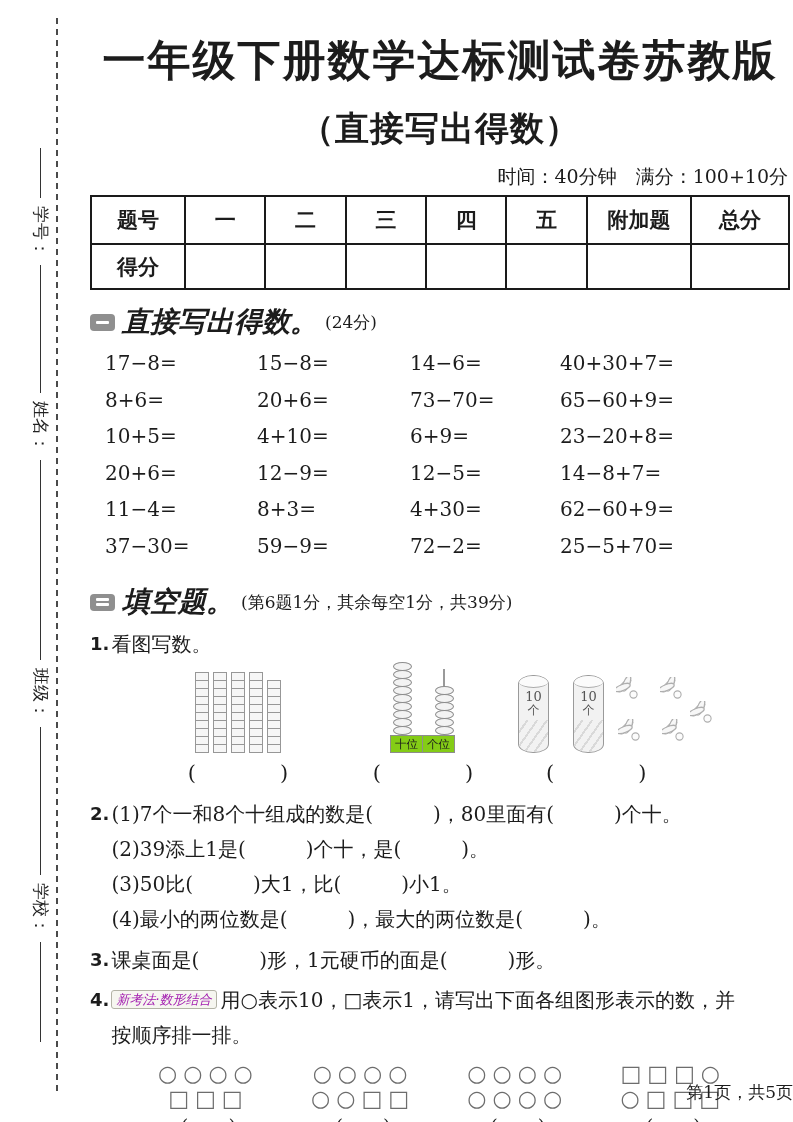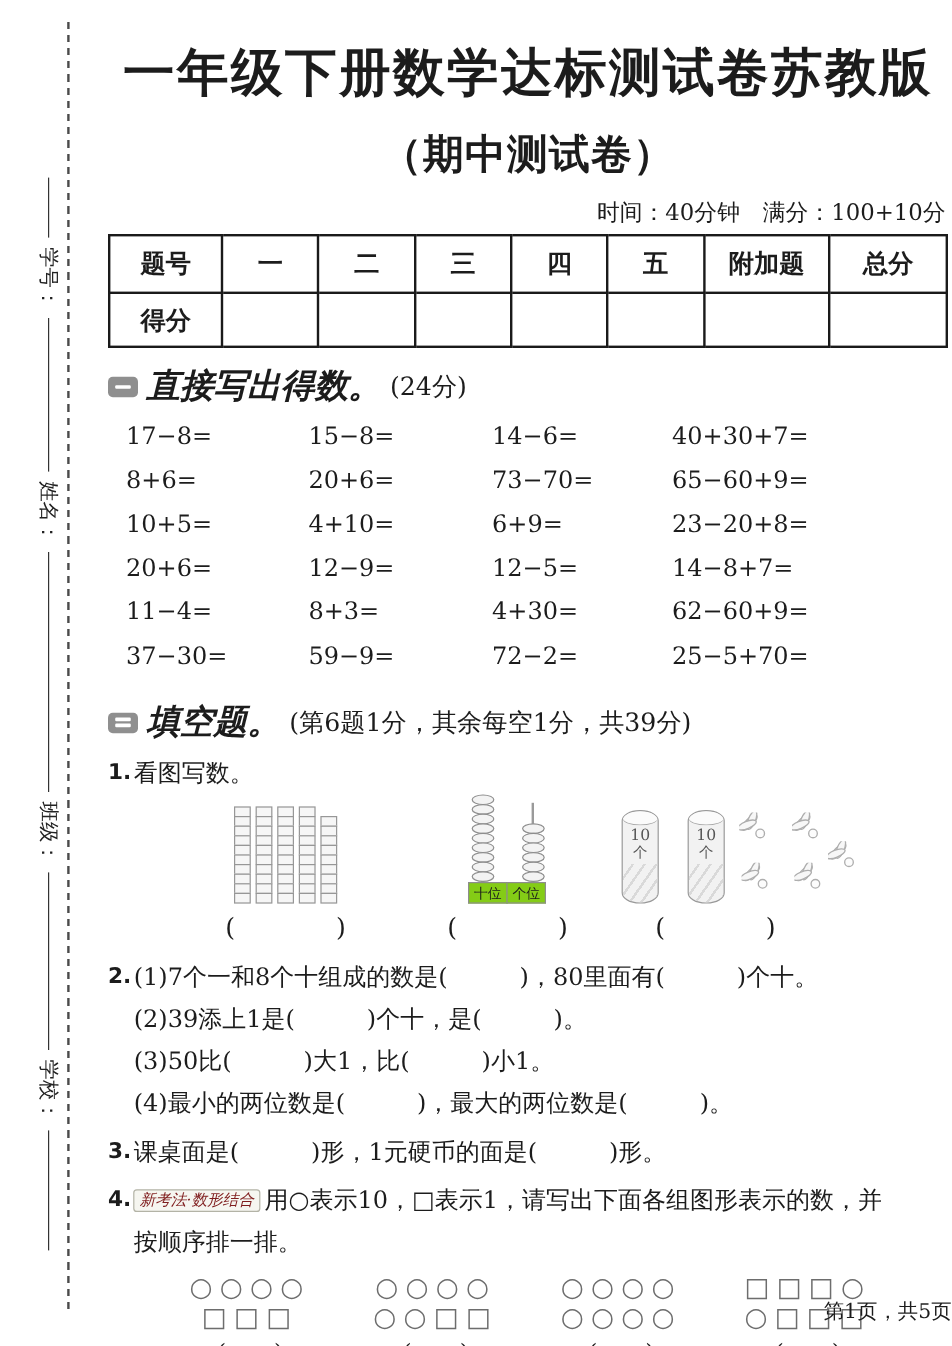--- a/index.html
+++ b/index.html
@@ -26,21 +26,21 @@
   table.score td{border:2px solid #1a1a1a;text-align:center;font-size:21px;font-weight:700;}
   table.score tr.r1 td{height:44px;}
   table.score tr.r2 td{height:41px;}
 
   
   .sec-header{margin-top:13px;display:flex;align-items:center;gap:7px;}
   .sec-icon{width:25px;height:17px;background:#8f8f8f;border-radius:4px;flex:0 0 auto;
     display:inline-flex;flex-direction:column;justify-content:center;align-items:center;gap:2px;}
   .sec-icon i{display:block;width:13px;height:3px;background:#fff;border-radius:1px;}
   .sec-title{font-size:28px;font-weight:700;font-style:italic;}
-  .sec-note{font-size:21px;}
+  .sec-note{font-size:17px;}
 
   
   .problems{margin-top:10px;padding-left:15px;display:grid;
     grid-template-columns:152px 153px 150px 190px;grid-auto-rows:36.5px;font-size:20px;}
   .pcell{white-space:nowrap;}
 
   
   .q-line{display:flex;margin-top:6px;font-size:20px;line-height:34px;}
   .qnum{font-weight:700;font-family:"DejaVu Sans","Liberation Sans",sans-serif;
     font-size:18px;margin-right:2px;}
@@ -75,21 +75,21 @@
     background:repeating-linear-gradient(125deg,transparent 0 6px,#d9d9d9 6px 8px);}
   .tube .t10{font-size:13px;line-height:14px;color:#555;}
   .tube .tge{font-size:12px;line-height:13px;color:#555;}
   .tubes{display:flex;gap:24px;}
   .shuttles{position:relative;width:105px;height:74px;}
   .shuttle{position:absolute;width:25px;height:25px;}
   .tube-blank{align-self:flex-start;margin-left:28px;}
 
   
   .badge{display:inline-block;border:1px solid #b3b3a6;border-radius:3px;background:#f6f6f0;
-    font-size:13px;font-style:italic;color:#7f1d1d;padding:0 4px;line-height:17px;
+    font-size:13px;font-style:italic;color:#a21caf;padding:0 4px;line-height:17px;
     vertical-align:3px;margin-right:4px;}
   .groups{display:flex;justify-content:space-between;margin-top:8px;padding:0 64px 0 68px;}
   .group{display:flex;flex-direction:column;align-items:center;}
   .shape-row{font-family:"DejaVu Sans","Liberation Sans",sans-serif;font-size:22px;
     letter-spacing:6px;color:#6d6d6d;line-height:25px;white-space:nowrap;}
   .group-blank{font-size:20px;margin-top:3px;color:#1c1c1c;}
 
   .footer{position:absolute;left:0;right:0;bottom:18px;text-align:right;font-size:17px;}
 </style>
 </head>
@@ -107,21 +107,21 @@
     <span class="sline w205"></span>
     <span>班级：</span>
     <span class="sline w152"></span>
     <span>学校：</span>
     <span class="sline w102"></span>
   </div>
 
   <div class="content">
 
     <div class="title">一年级下册数学达标测试卷苏教版</div>
-    <div class="subtitle">（期中测试卷）</div>
+    <div class="subtitle">（直接写出得数）</div>
     <div class="meta">时间：40分钟　满分：100+10分</div>
 
     <table class="score">
       <colgroup>
         <col style="width:13.5%">
           <col style="width:11.5%">
           <col style="width:11.5%">
         <col style="width:11.5%">
           <col style="width:11.5%">
           <col style="width:11.5%">

